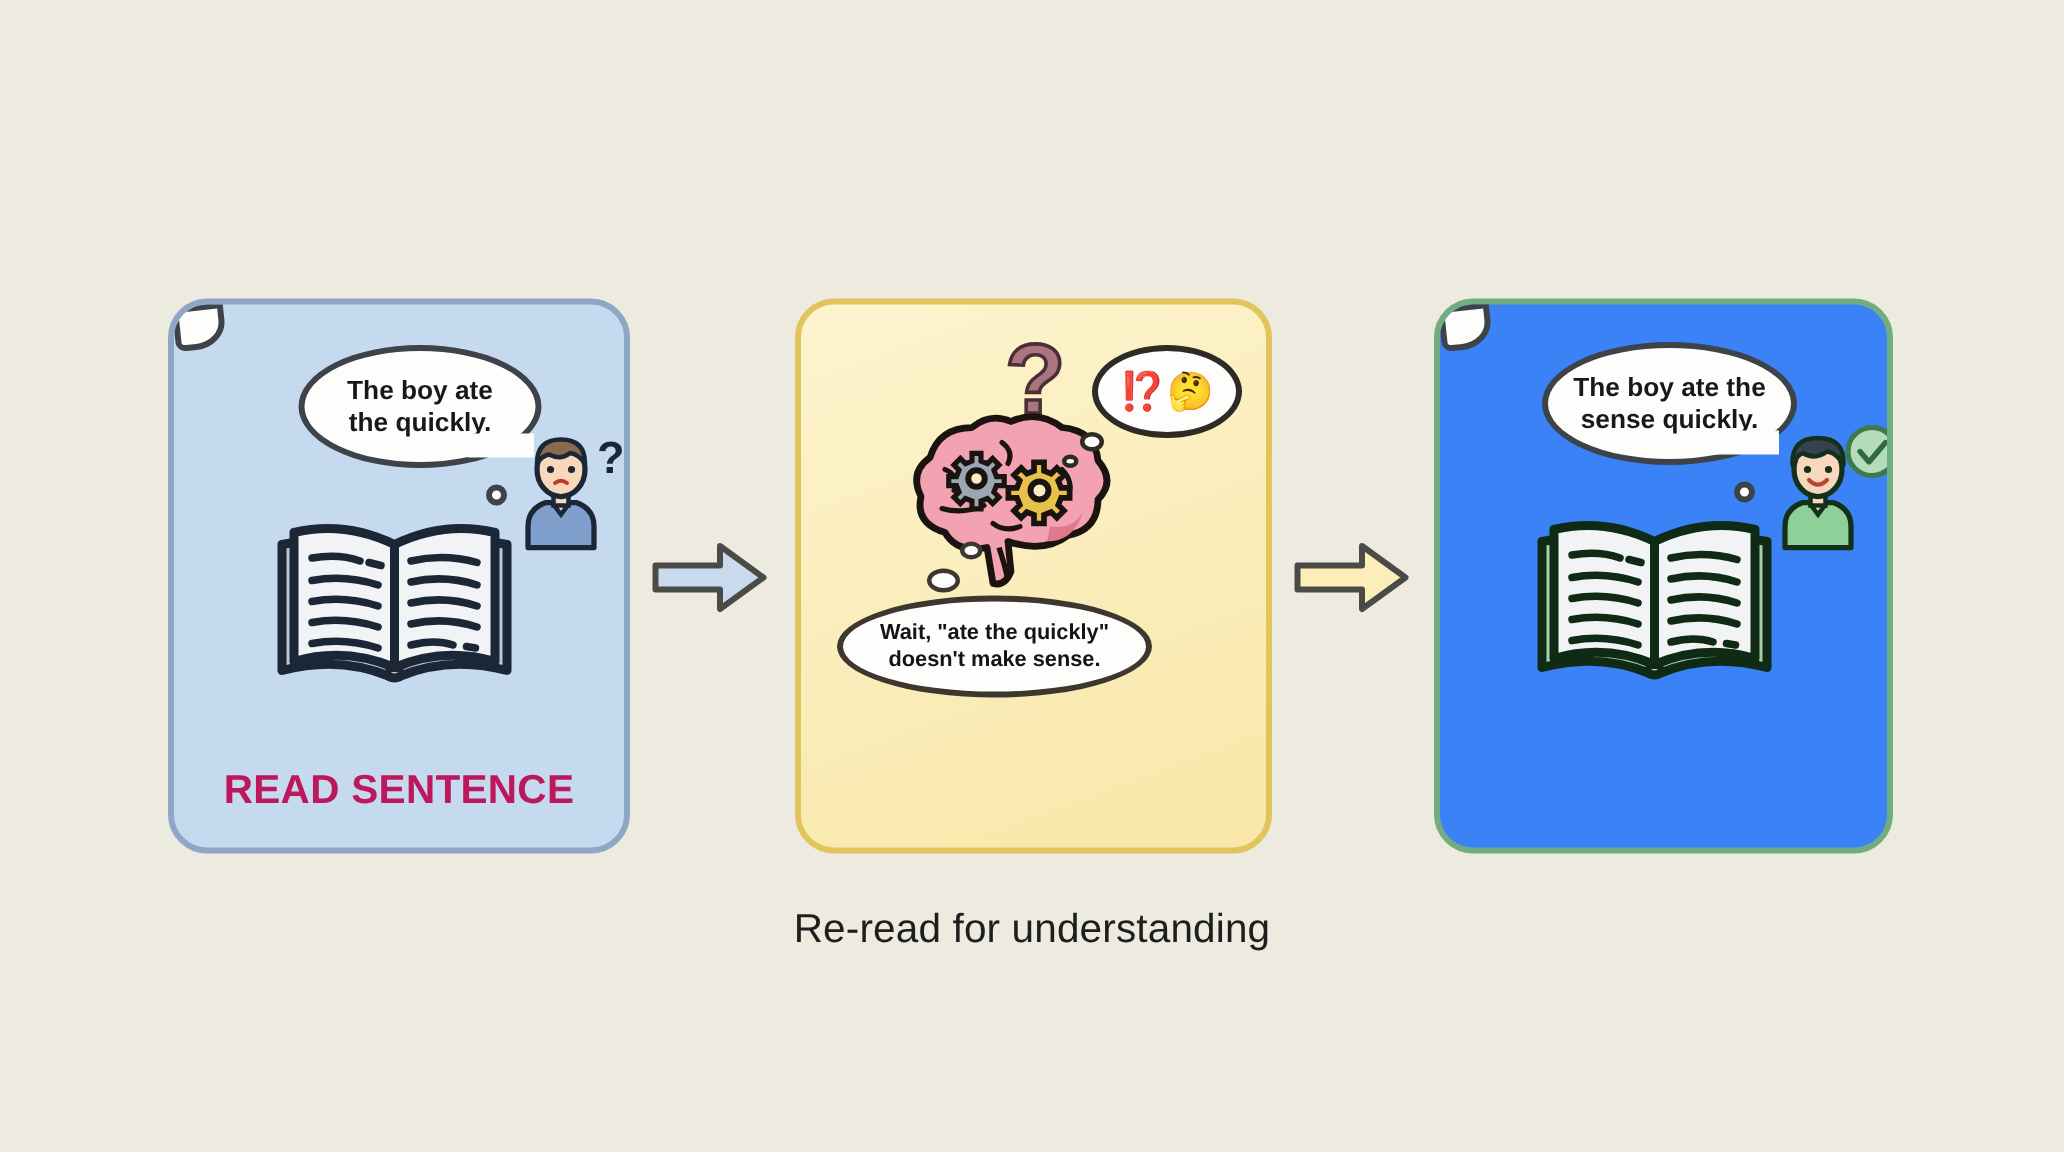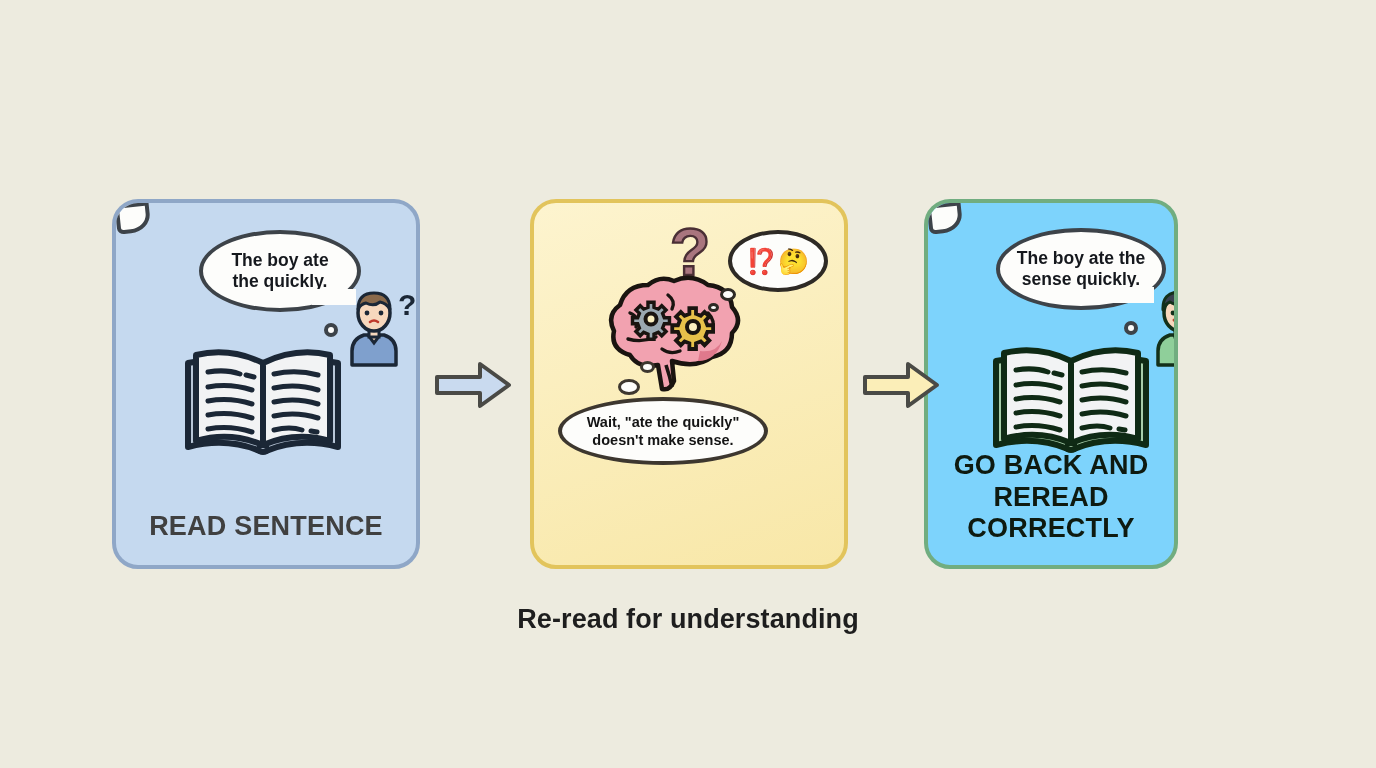--- a/index.html
+++ b/index.html
@@ -32,38 +32,38 @@
     height: 370px;
     border-radius: 26px;
     border-width: 4px;
     border-style: solid;
     overflow: hidden;
   }
 
   #panel-1 { left: 112px;  width: 308px; background: #c5d9ef; border-color: #8fa7c7; }
   #panel-2 { left: 530px;  width: 318px; background: #fbefbf; border-color: #e2c45c;
              background-image: linear-gradient(160deg,#fdf4cf 0%, #f8e7a7 100%); }
-  #panel-3 { left: 924px;  width: 254px; background: #7dd3fc; border-color: #71ad80; }
+  #panel-3 { left: 956px;  width: 306px; background: #3b82f6; border-color: #71ad80; }
 
   .panel-art {
     position: absolute;
     left: 0; right: 0; top: 0;
     height: 272px;
   }
 
   .panel-caption {
     position: absolute;
     left: 8px; right: 8px;
     bottom: 22px;
     text-align: center;
     font-weight: bold;
     font-size: 27px;
     letter-spacing: 0.2px;
     line-height: 1.17;
-    color: #404040;
+    color: #be185d;
   }
   #panel-2 .panel-caption { color: #151515; font-size: 27px; bottom: 20px; }
   #panel-3 .panel-caption { color: #0e1a10; font-size: 27px; bottom: 20px; }
 
   
   .bubble {
     position: absolute;
     background: #fdfdfb;
     border: 4px solid #3d4349;
     border-radius: 50% / 50%;
@@ -199,21 +199,21 @@
   #arrow-2 { left: 862px; }
 
   
   #footer-caption {
     position: absolute;
     left: 0; right: 0;
     top: 604px;
     text-align: center;
     font-size: 27px;
     color: #1e1e1e;
-    font-weight: 700;
+    font-weight: 400;
     letter-spacing: 0.1px;
   }
 
   
   .person { position: absolute; z-index: 6; }
   #person-1 { left: 228px; top: 82px; }
   #person-3 { left: 222px; top: 80px; }
 
   .book { position: absolute; z-index: 2; }
   #book-1 { left: 62px; top: 140px; }
@@ -405,24 +405,20 @@
           <path d="M13 27 Q12 9 30 9 Q48 9 47 27 Q43 19 36 18 Q28 24 20 19 Q15 21 13 27 Z" fill="#39404f" stroke="#13301a" stroke-width="3" stroke-linejoin="round"></path>
 
           <circle cx="23" cy="30" r="2.4" fill="#13301a"></circle>
           <circle cx="37" cy="30" r="2.4" fill="#13301a"></circle>
 
           <path d="M24 37 Q30 43 36 37" stroke="#b8452f" stroke-width="2.8" fill="none" stroke-linecap="round"></path>
         </svg>
       </div>
 
     </div>
-    <div class="panel-caption">
-      <span>GO BACK AND</span><br>
-      <span>REREAD CORRECTLY</span>
-    </div>
   </div>
 
   <div class="arrow" id="arrow-1">
     <svg width="78" height="52" viewBox="0 0 78 52" xmlns="http://www.w3.org/2000/svg">
       <path d="M3 18 L46 18 L46 5 L75 26 L46 47 L46 34 L3 34 Z" fill="#c9daef" stroke="#4a4a46" stroke-width="4" stroke-linejoin="round"></path>
     </svg>
   </div>
 
   <div class="arrow" id="arrow-2">
     <svg width="78" height="52" viewBox="0 0 78 52" xmlns="http://www.w3.org/2000/svg">

